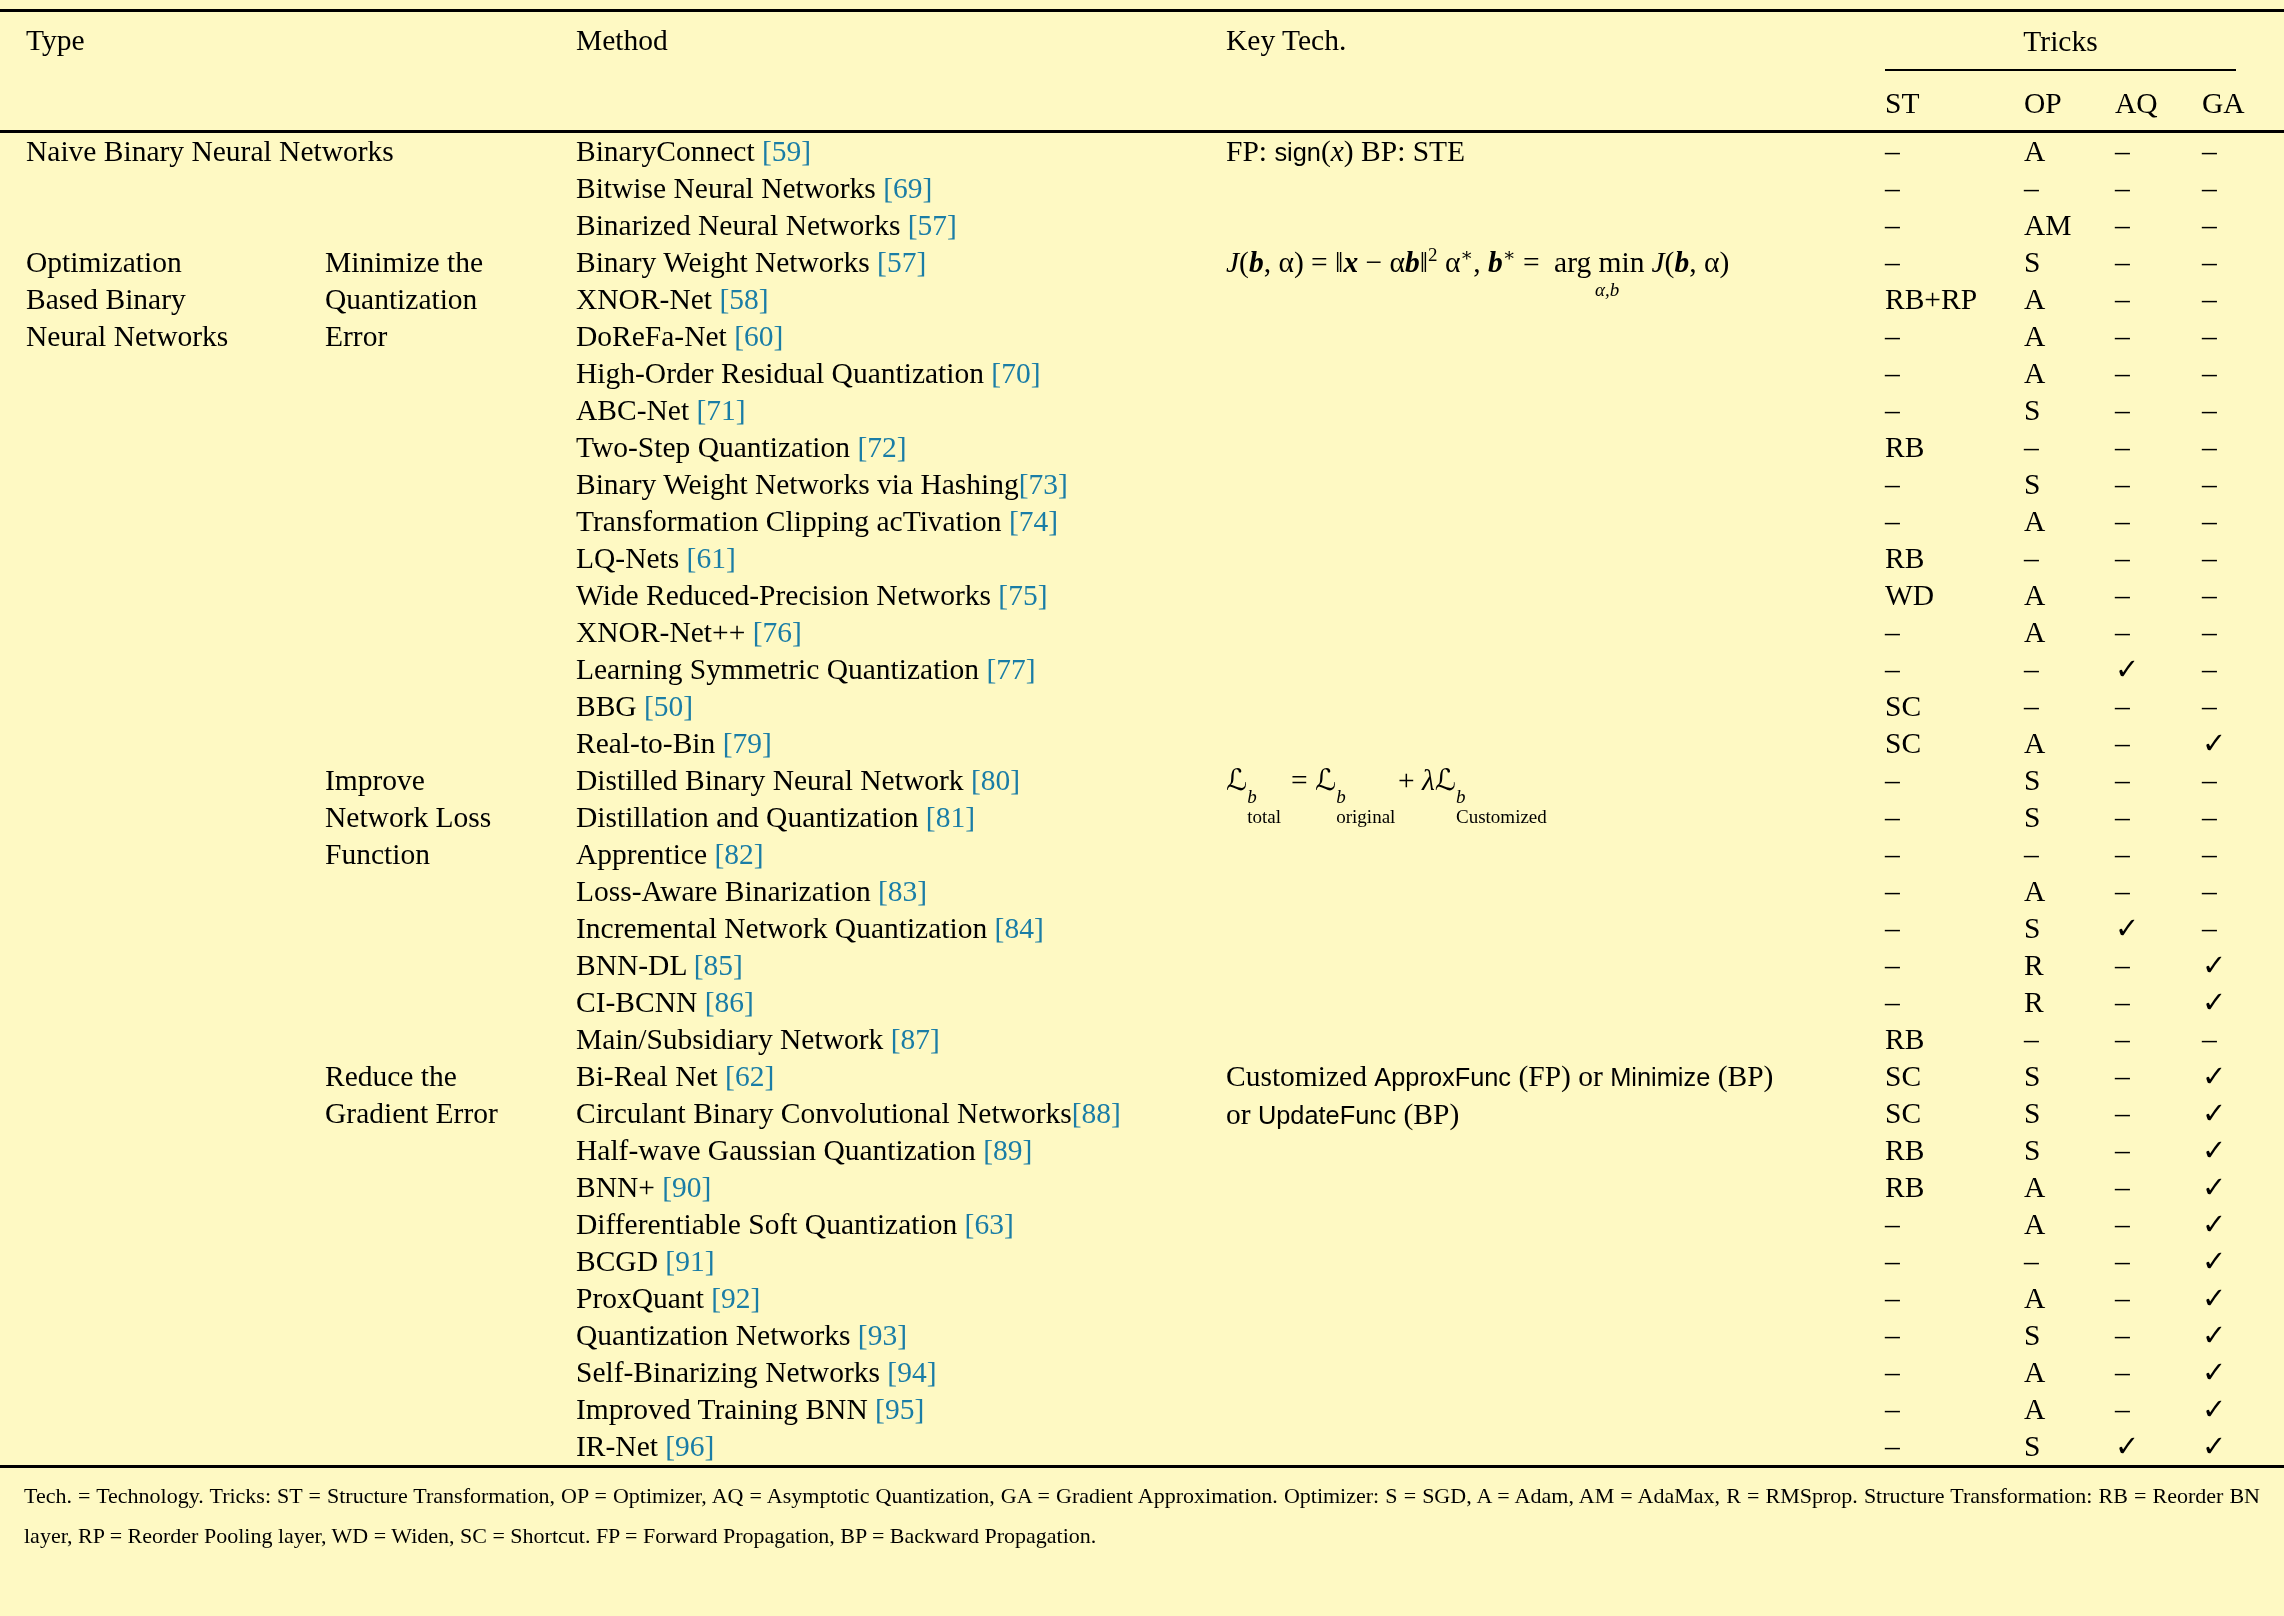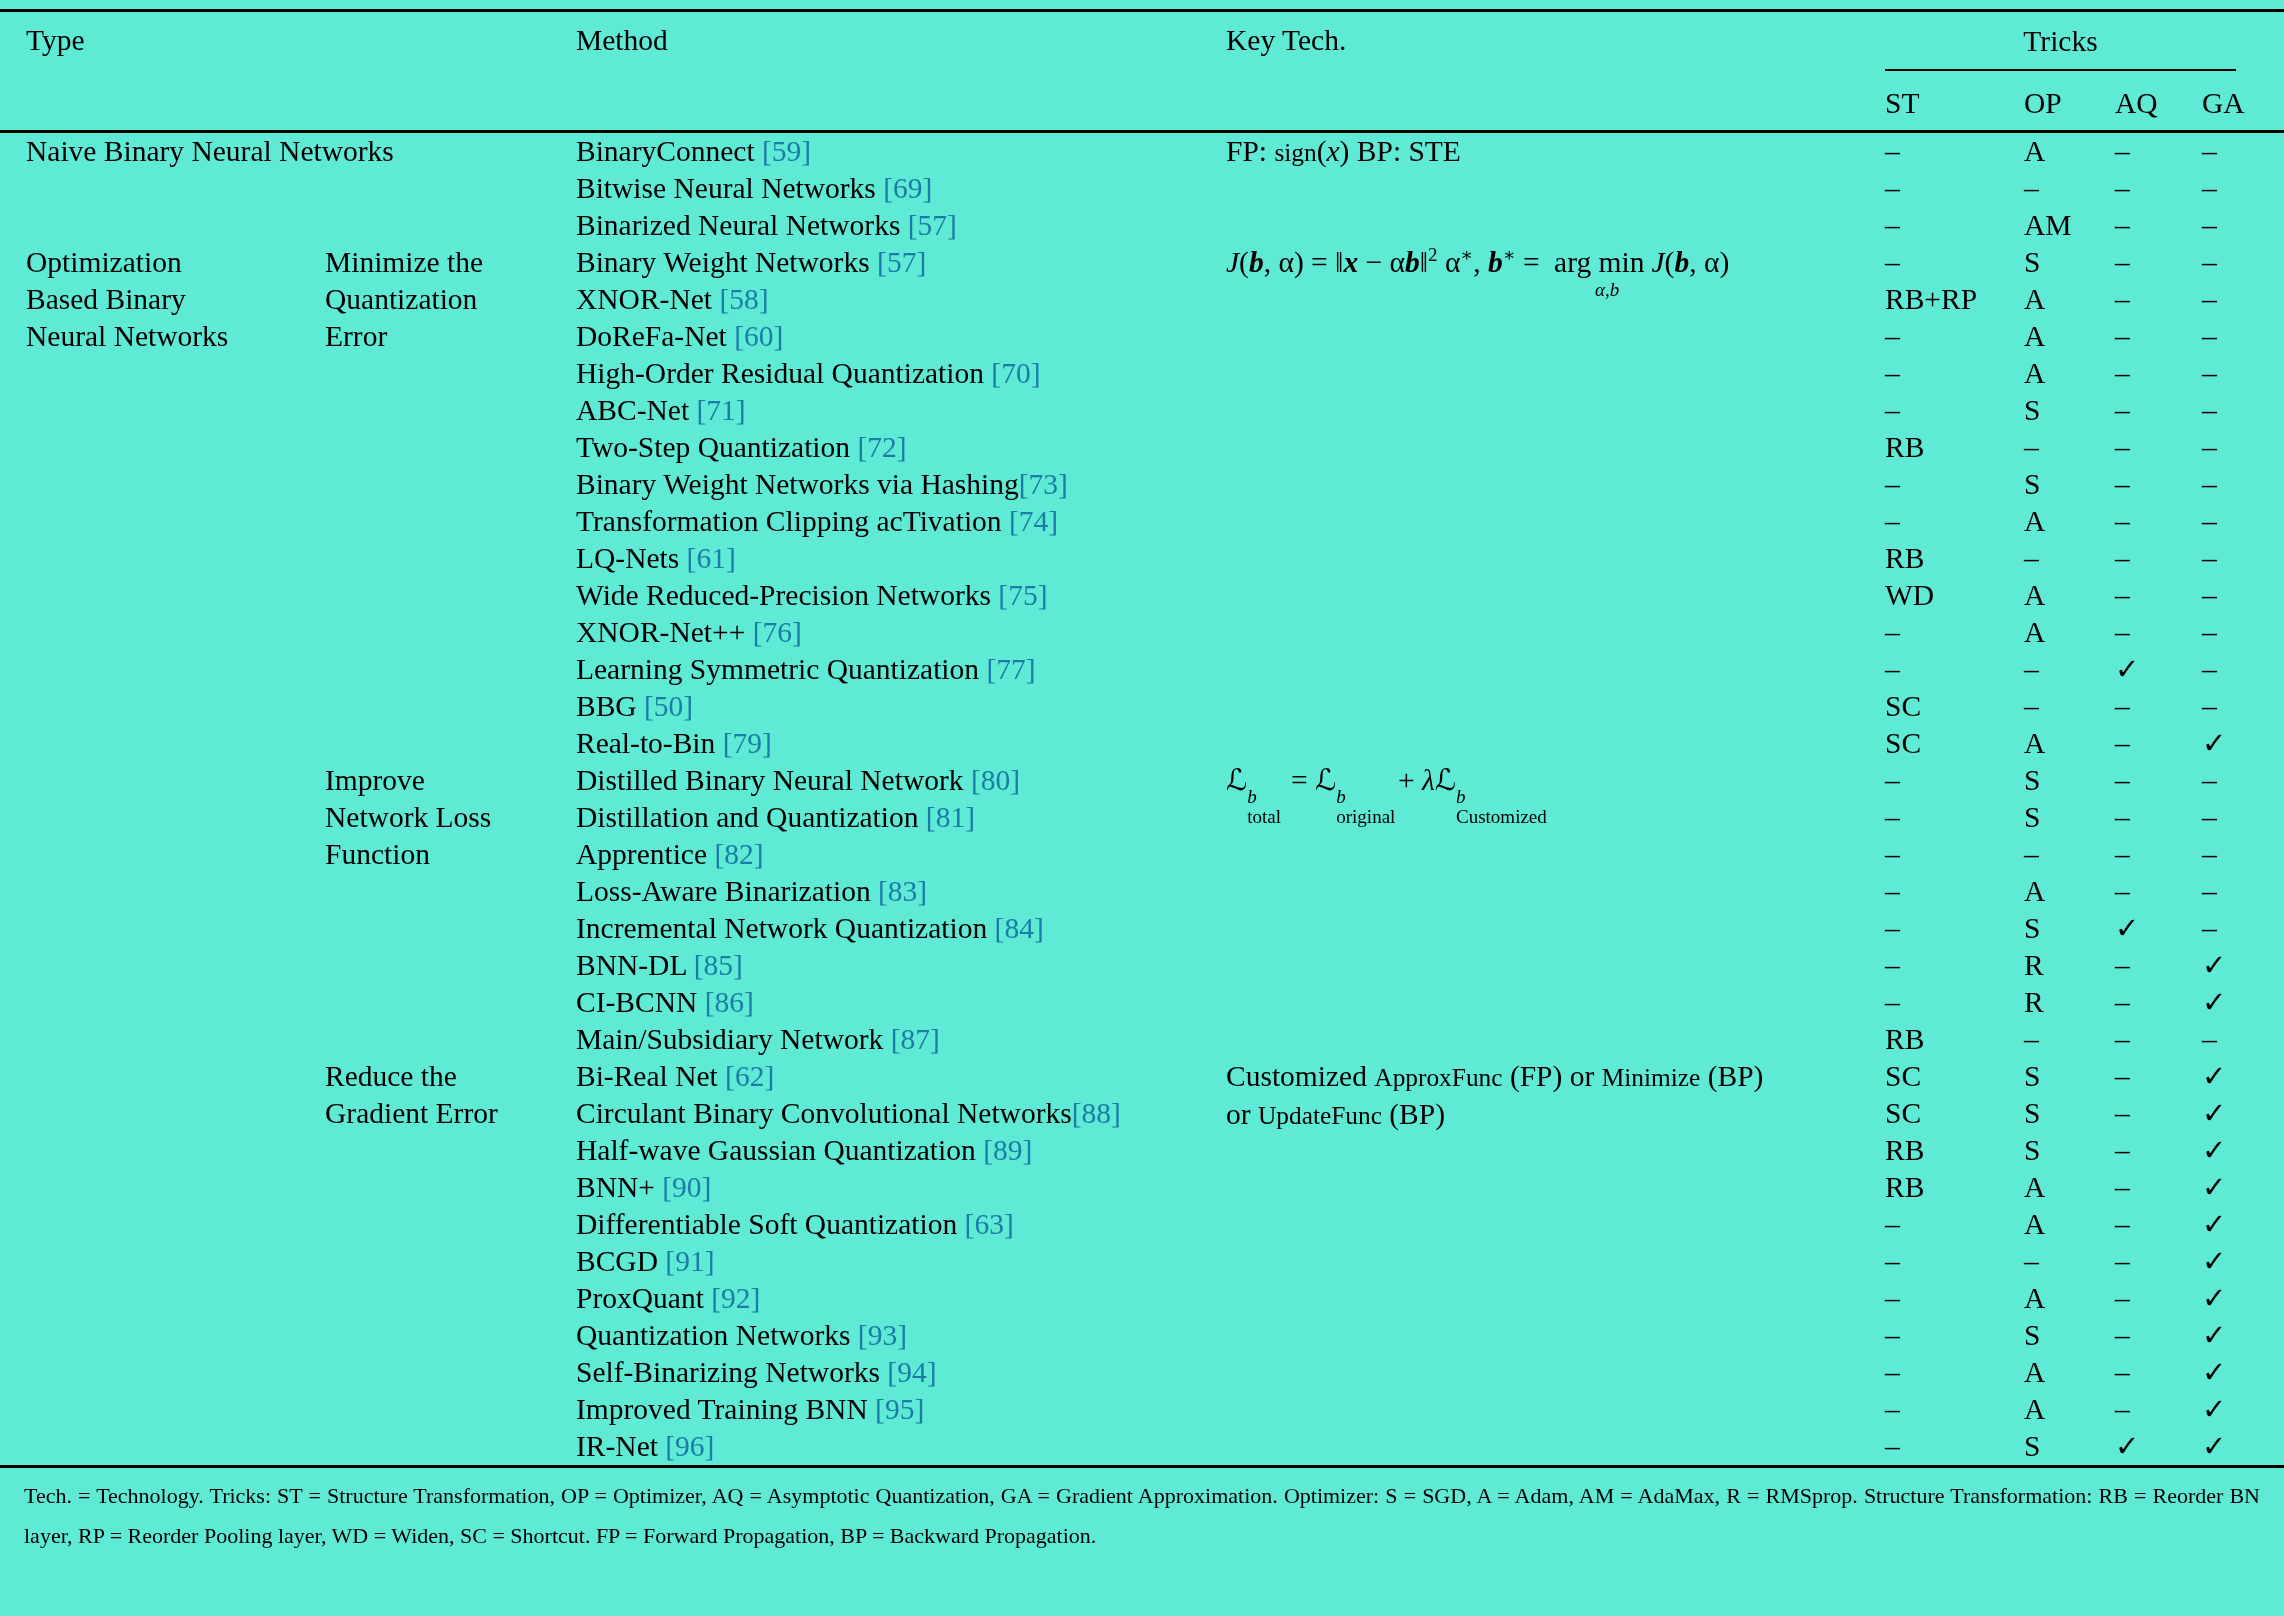--- a/index.html
+++ b/index.html
@@ -1,17 +1,17 @@
 <!DOCTYPE html>
 <html style="font-size:14px"><head>
 <meta charset="utf-8">
 <style>
   html,body{margin:0;padding:0;background:#ffffff;}
   .page{
-    width:2284px;height:1617px;background:#5eead4;color:#000;
+    width:2284px;height:1617px;background:#fef9c3;color:#000;
     font-family:"Liberation Serif","DejaVu Serif",serif;
     box-sizing:border-box;padding-top:8.7px;overflow:hidden;position:relative;
   }
   table.tbl{
     border-collapse:collapse;table-layout:fixed;width:2284px;
     border-top:3.5px solid #000;border-bottom:3.5px solid #000;
   }
   col.c1{width:325px}col.c2{width:251px}col.c3{width:650px}col.c4{width:659px}
   col.c5{width:139px}col.c6{width:91px}col.c7{width:87px}col.c8{width:83px}
 
@@ -27,21 +27,21 @@
   tbody tr{height:37px;margin-top:36px;}
   tbody td{padding:0;vertical-align:top;font-size:29.5px;line-height:37px;white-space:nowrap;}
   td.c-type{padding-left:26px;}
   td.c-sub{}
   td.c-meth{}
   td.c-kt{}
   .cite{color:#1a7da6;cursor:pointer;}
   .ck{font-family:"DejaVu Sans","Liberation Sans",sans-serif;font-size:29px;}
 
   
-  .sg-m{font-family:Liberation Serif, serif;font-size:0.86em;}
+  .sg-m{font-family:Liberation Sans, sans-serif;font-size:0.86em;}
   .sg-i{font-style:italic;}
   .sg-bi{font-style:italic;font-weight:bold;}
   .sg-scr{font-style:italic;font-family:"DejaVu Serif","DejaVu Sans",serif;}
   .sg-sup{vertical-align:super;font-size:19px;line-height:0;}
   .stk{display:inline-block;position:relative;padding:0 7px 0 7px;}
   .stk-u{position:absolute;left:50%;transform:translateX(-18%);top:36px;
     font-size:19px;font-style:italic;line-height:1;}
   .ss{display:inline-flex;flex-direction:column;align-items:flex-start;
     vertical-align:-13px;line-height:1.05;font-size:19px;margin-right:2.6px;}
   .ss-t{font-style:italic;}

